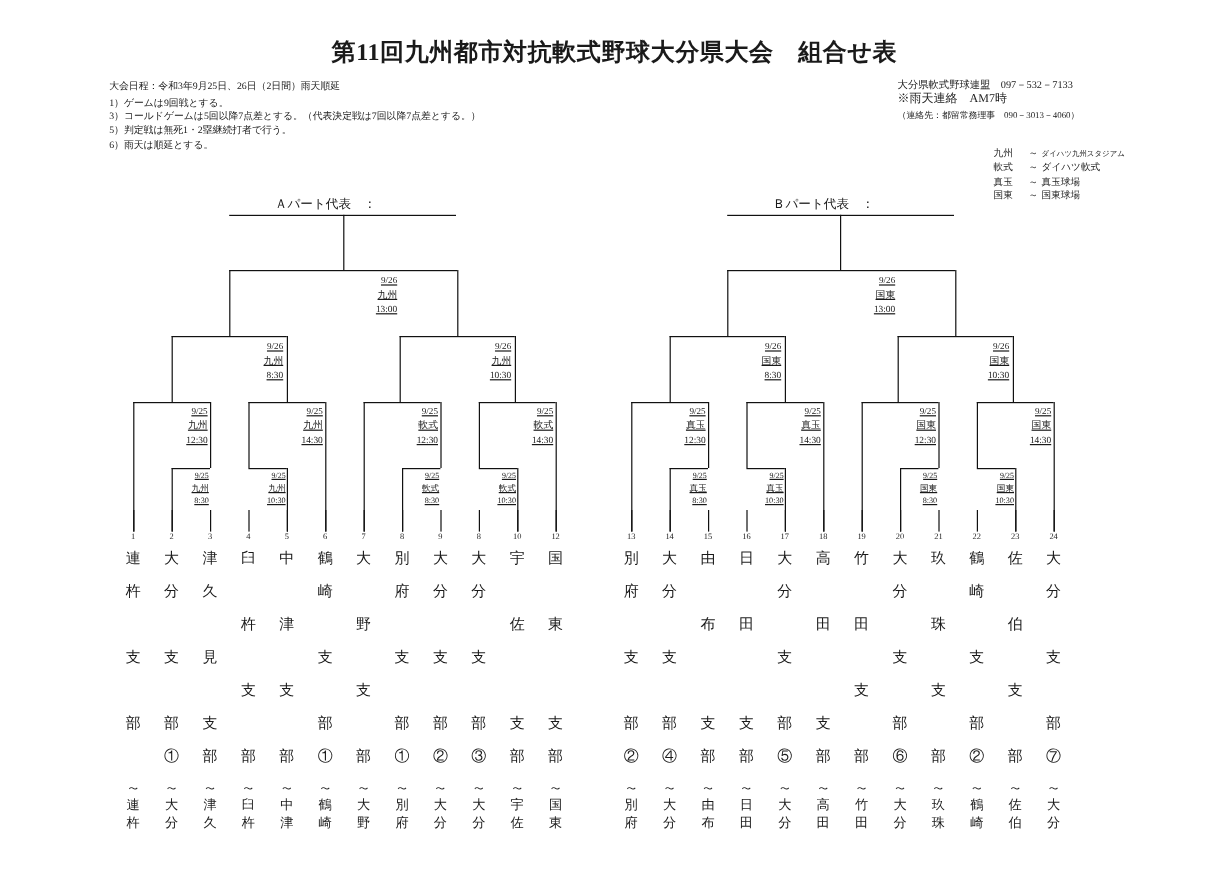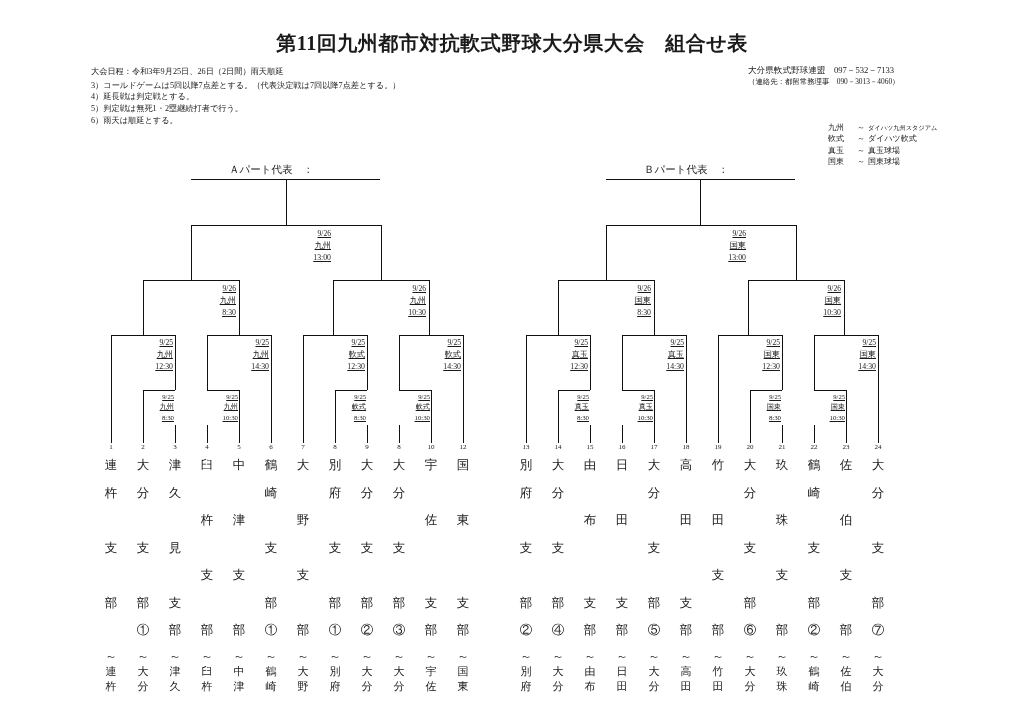--- a/index.html
+++ b/index.html
@@ -66,28 +66,29 @@
 </style>
 </head>
 <body>
 
 <div class="page">
 
   <div id="page-title">第11回九州都市対抗軟式野球大分県大会　組合せ表</div>
 
   <div class="rules">
     <div class="line first">大会日程：令和3年9月25日、26日（2日間）雨天順延</div>
+    <div class="line">1）ゲームは9回戦とする。</div>
     <div class="line">3）コールドゲームは5回以降7点差とする。（代表決定戦は7回以降7点差とする。）</div>
-    <div class="line">4）延長戦は判定戦とする。</div>
     <div class="line">5）判定戦は無死1・2塁継続打者で行う。</div>
     <div class="line">6）雨天は順延とする。</div>
   </div>
 
   <div class="org">
     <div class="o1">大分県軟式野球連盟　097－532－7133</div>
+    <div class="o2">※雨天連絡　AM7時</div>
     <div class="o3">（連絡先：都留常務理事　090－3013－4060）</div>
   </div>
 
   <div class="legend">
     <div class="lrow">
       <span class="lname">九州</span><span class="ltil">～</span><span class="lvenue">ダイハツ九州スタジアム</span>
     </div>
     <div class="lrow">
       <span class="lname">軟式</span><span class="ltil">～</span><span class="lvenue">ダイハツ軟式</span>
     </div>

